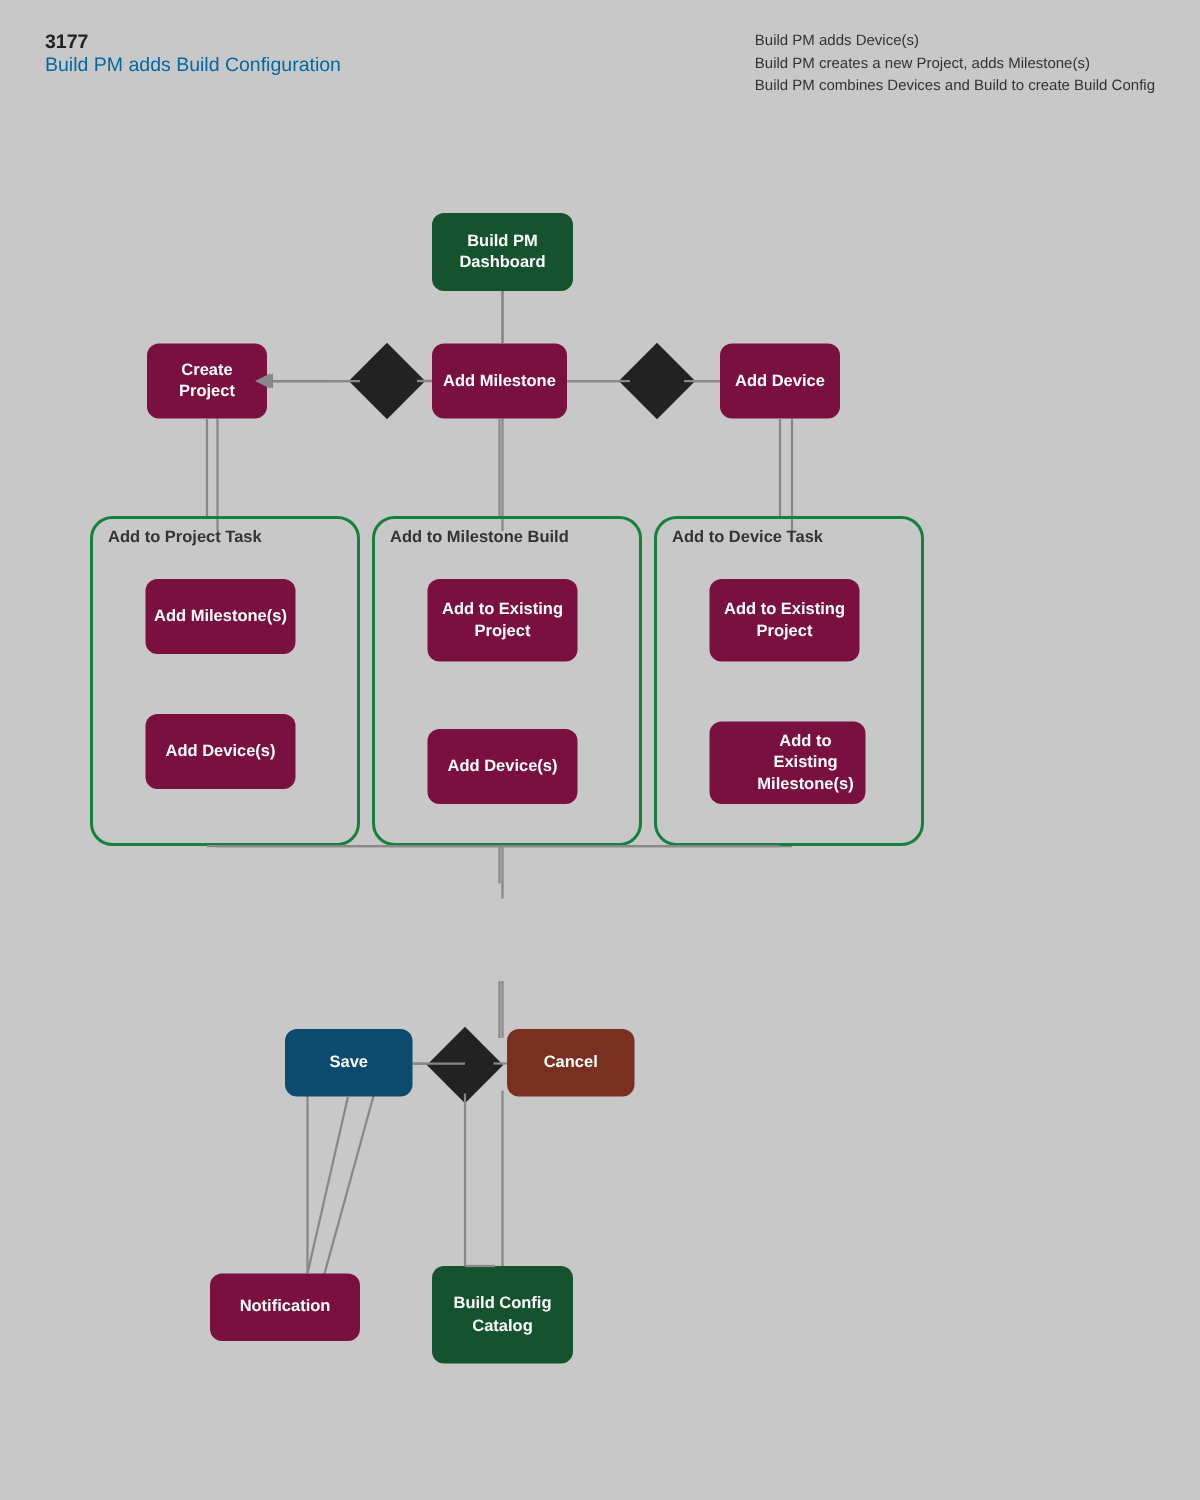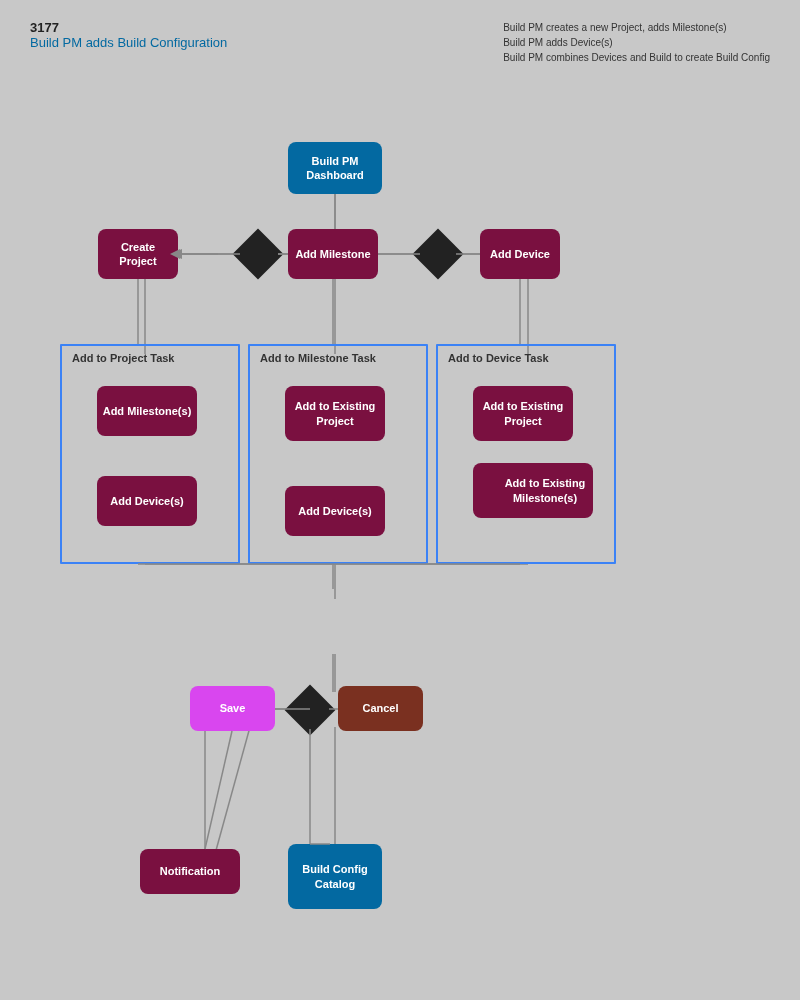--- a/index.html
+++ b/index.html
@@ -49,38 +49,38 @@
       font-size: 11px;
       font-weight: bold;
       text-align: center;
       display: flex;
       align-items: center;
       justify-content: center;
       position: absolute;
       line-height: 1.3;
       padding: 4px;
     }
-    .node-orange { background: #0369a1; text-align: center; }
+    .node-orange { background: #14532d; text-align: center; }
     .node-maroon { background: #7a1040; }
-    .node-green  { background: #d946ef; }
+    .node-green  { background: #0c4a6e; }
     .node-brown  { background: #7a3020; }
     
     .diamond {
       width: 36px;
       height: 36px;
       background: #222;
       transform: rotate(45deg);
       position: absolute;
     }
     
     .task-box {
       position: absolute;
-      border: 2px solid #3b82f6;
+      border: 2px solid #15803d;
       background: transparent;
-      border-radius: 1px;
+      border-radius: 15px;
     }
     .task-box-label {
       position: absolute;
       top: 6px;
       left: 10px;
       font-size: 11px;
       font-weight: bold;
       color: #333;
     }
     
@@ -96,22 +96,22 @@
 </head>
 <body>
 
 <div class="page">
   <div class="title-area">
     <div class="diagram-id">3177</div>
     <div class="diagram-title">Build PM adds Build Configuration</div>
   </div>
 
   <div class="legend">
+    <div>Build PM adds Device(s)</div>
     <div>Build PM creates a new Project, adds Milestone(s)</div>
-    <div>Build PM adds Device(s)</div>
     <div>Build PM combines Devices and Build to create Build Config</div>
   </div>
 
   <div class="flowchart" style="height:920px;">
 
     <svg class="connector-svg">
 
       <line x1="305" y1="120" x2="305" y2="155" stroke="#888" stroke-width="1.5"></line>
 
       <line x1="145" y1="180" x2="210" y2="180" stroke="#888" stroke-width="1.5"></line>
@@ -169,33 +169,33 @@
 
     <div class="task-box" style="left:30px; top:270px; width:180px; height:220px;">
       <div class="task-box-label">Add to Project Task</div>
 
       <div class="node node-maroon" style="position:absolute; left:35px; top:40px; width:100px; height:50px;">Add Milestone(s)</div>
 
       <div class="node node-maroon" style="position:absolute; left:35px; top:130px; width:100px; height:50px;">Add Device(s)</div>
     </div>
 
     <div class="task-box" style="left:218px; top:270px; width:180px; height:220px;">
-      <div class="task-box-label">Add to Milestone Task</div>
+      <div class="task-box-label">Add to Milestone Build</div>
 
       <div class="node node-maroon" style="position:absolute; left:35px; top:40px; width:100px; height:55px;">Add to Existing Project</div>
 
       <div class="node node-maroon" style="position:absolute; left:35px; top:140px; width:100px; height:50px;">Add Device(s)</div>
     </div>
 
     <div class="task-box" style="left:406px; top:270px; width:180px; height:220px;">
       <div class="task-box-label">Add to Device Task</div>
 
       <div class="node node-maroon" style="position:absolute; left:35px; top:40px; width:100px; height:55px;">Add to Existing Project</div>
 
-      <div class="node node-maroon" style="position:absolute; left:35px; top:117px; width:120px; height:55px;padding-left:28px;">Add to Existing Milestone(s)</div>
+      <div class="node node-maroon" style="position:absolute; left:35px; top:135px; width:104px; height:55px;padding-left:28px;">Add to Existing Milestone(s)</div>
     </div>
 
 
     <div class="node node-green" style="left:160px; top:612px; width:85px; height:45px;">Save</div>
 
     <div class="diamond" style="left:262px; top:618px;"></div>
 
     <div class="node node-maroon" style="left:110px; top:775px; width:100px; height:45px;">Notification</div>
 
     <div class="node node-brown" style="left:308px; top:612px; width:85px; height:45px;">Cancel</div>

